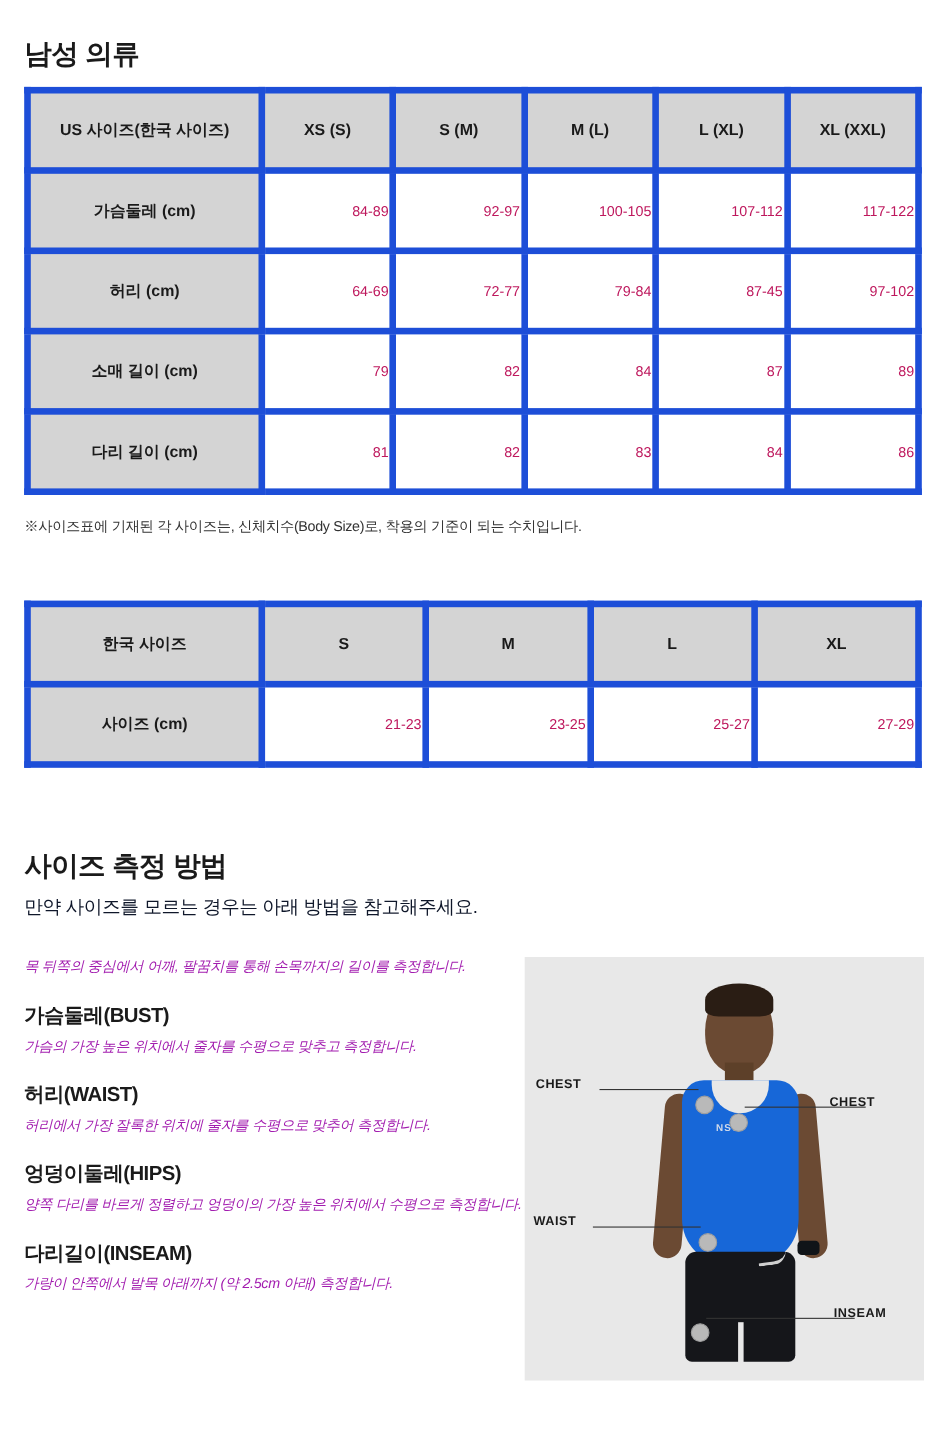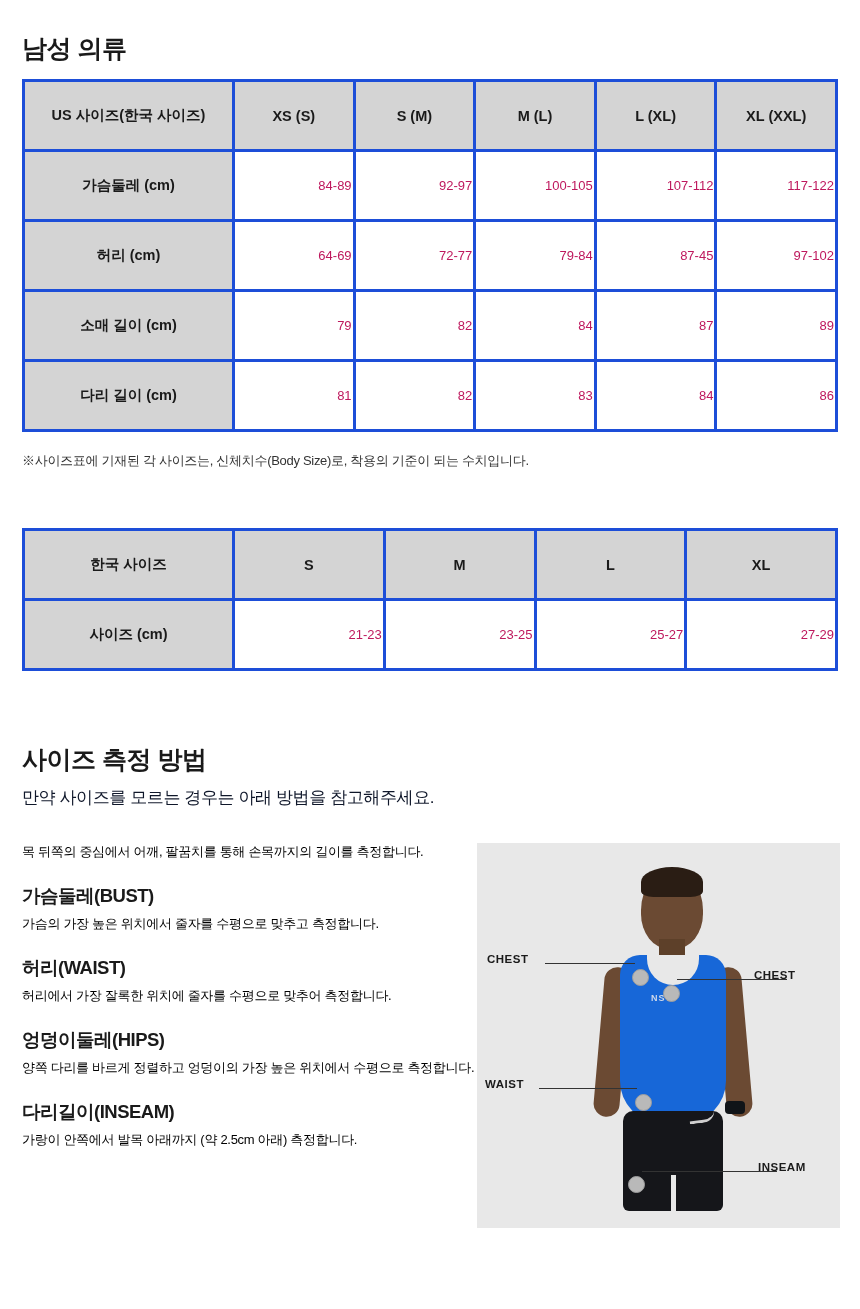--- a/index.html
+++ b/index.html
@@ -28,21 +28,21 @@
     letter-spacing: -0.5px;
   }
   table.size-table {
     border-collapse: collapse;
     width: 816px;
     table-layout: fixed;
     background: #ffffff;
   }
   table.size-table td,
   table.size-table th {
-    border: 3px solid #1d4ed8;
+    border: 6px solid #1d4ed8;
     text-align: center;
     vertical-align: middle;
     font-weight: normal;
   }
   table.size-table thead th {
     background: #d4d4d4;
     height: 65px;
     font-size: 14.5px;
     font-weight: bold;
     color: #1a1a1a;
@@ -94,22 +94,23 @@
   .m-item { padding-bottom: 22px; }
   .m-item h3 {
     font-size: 18.5px;
     font-weight: bold;
     margin: 0 0 7px 0;
     letter-spacing: -0.5px;
   }
   .m-item p {
     font-size: 13px;
     margin: 0;
-    color: #000000;
+    color: #a21caf;
     letter-spacing: -0.3px;
+    font-style: italic;
   }
   .measure-right {
     width: 363px;
     flex: 0 0 363px;
     position: relative;
   }
   .photo {
     width: 363px;
     height: 385px;
     background: #e8e8e8;

